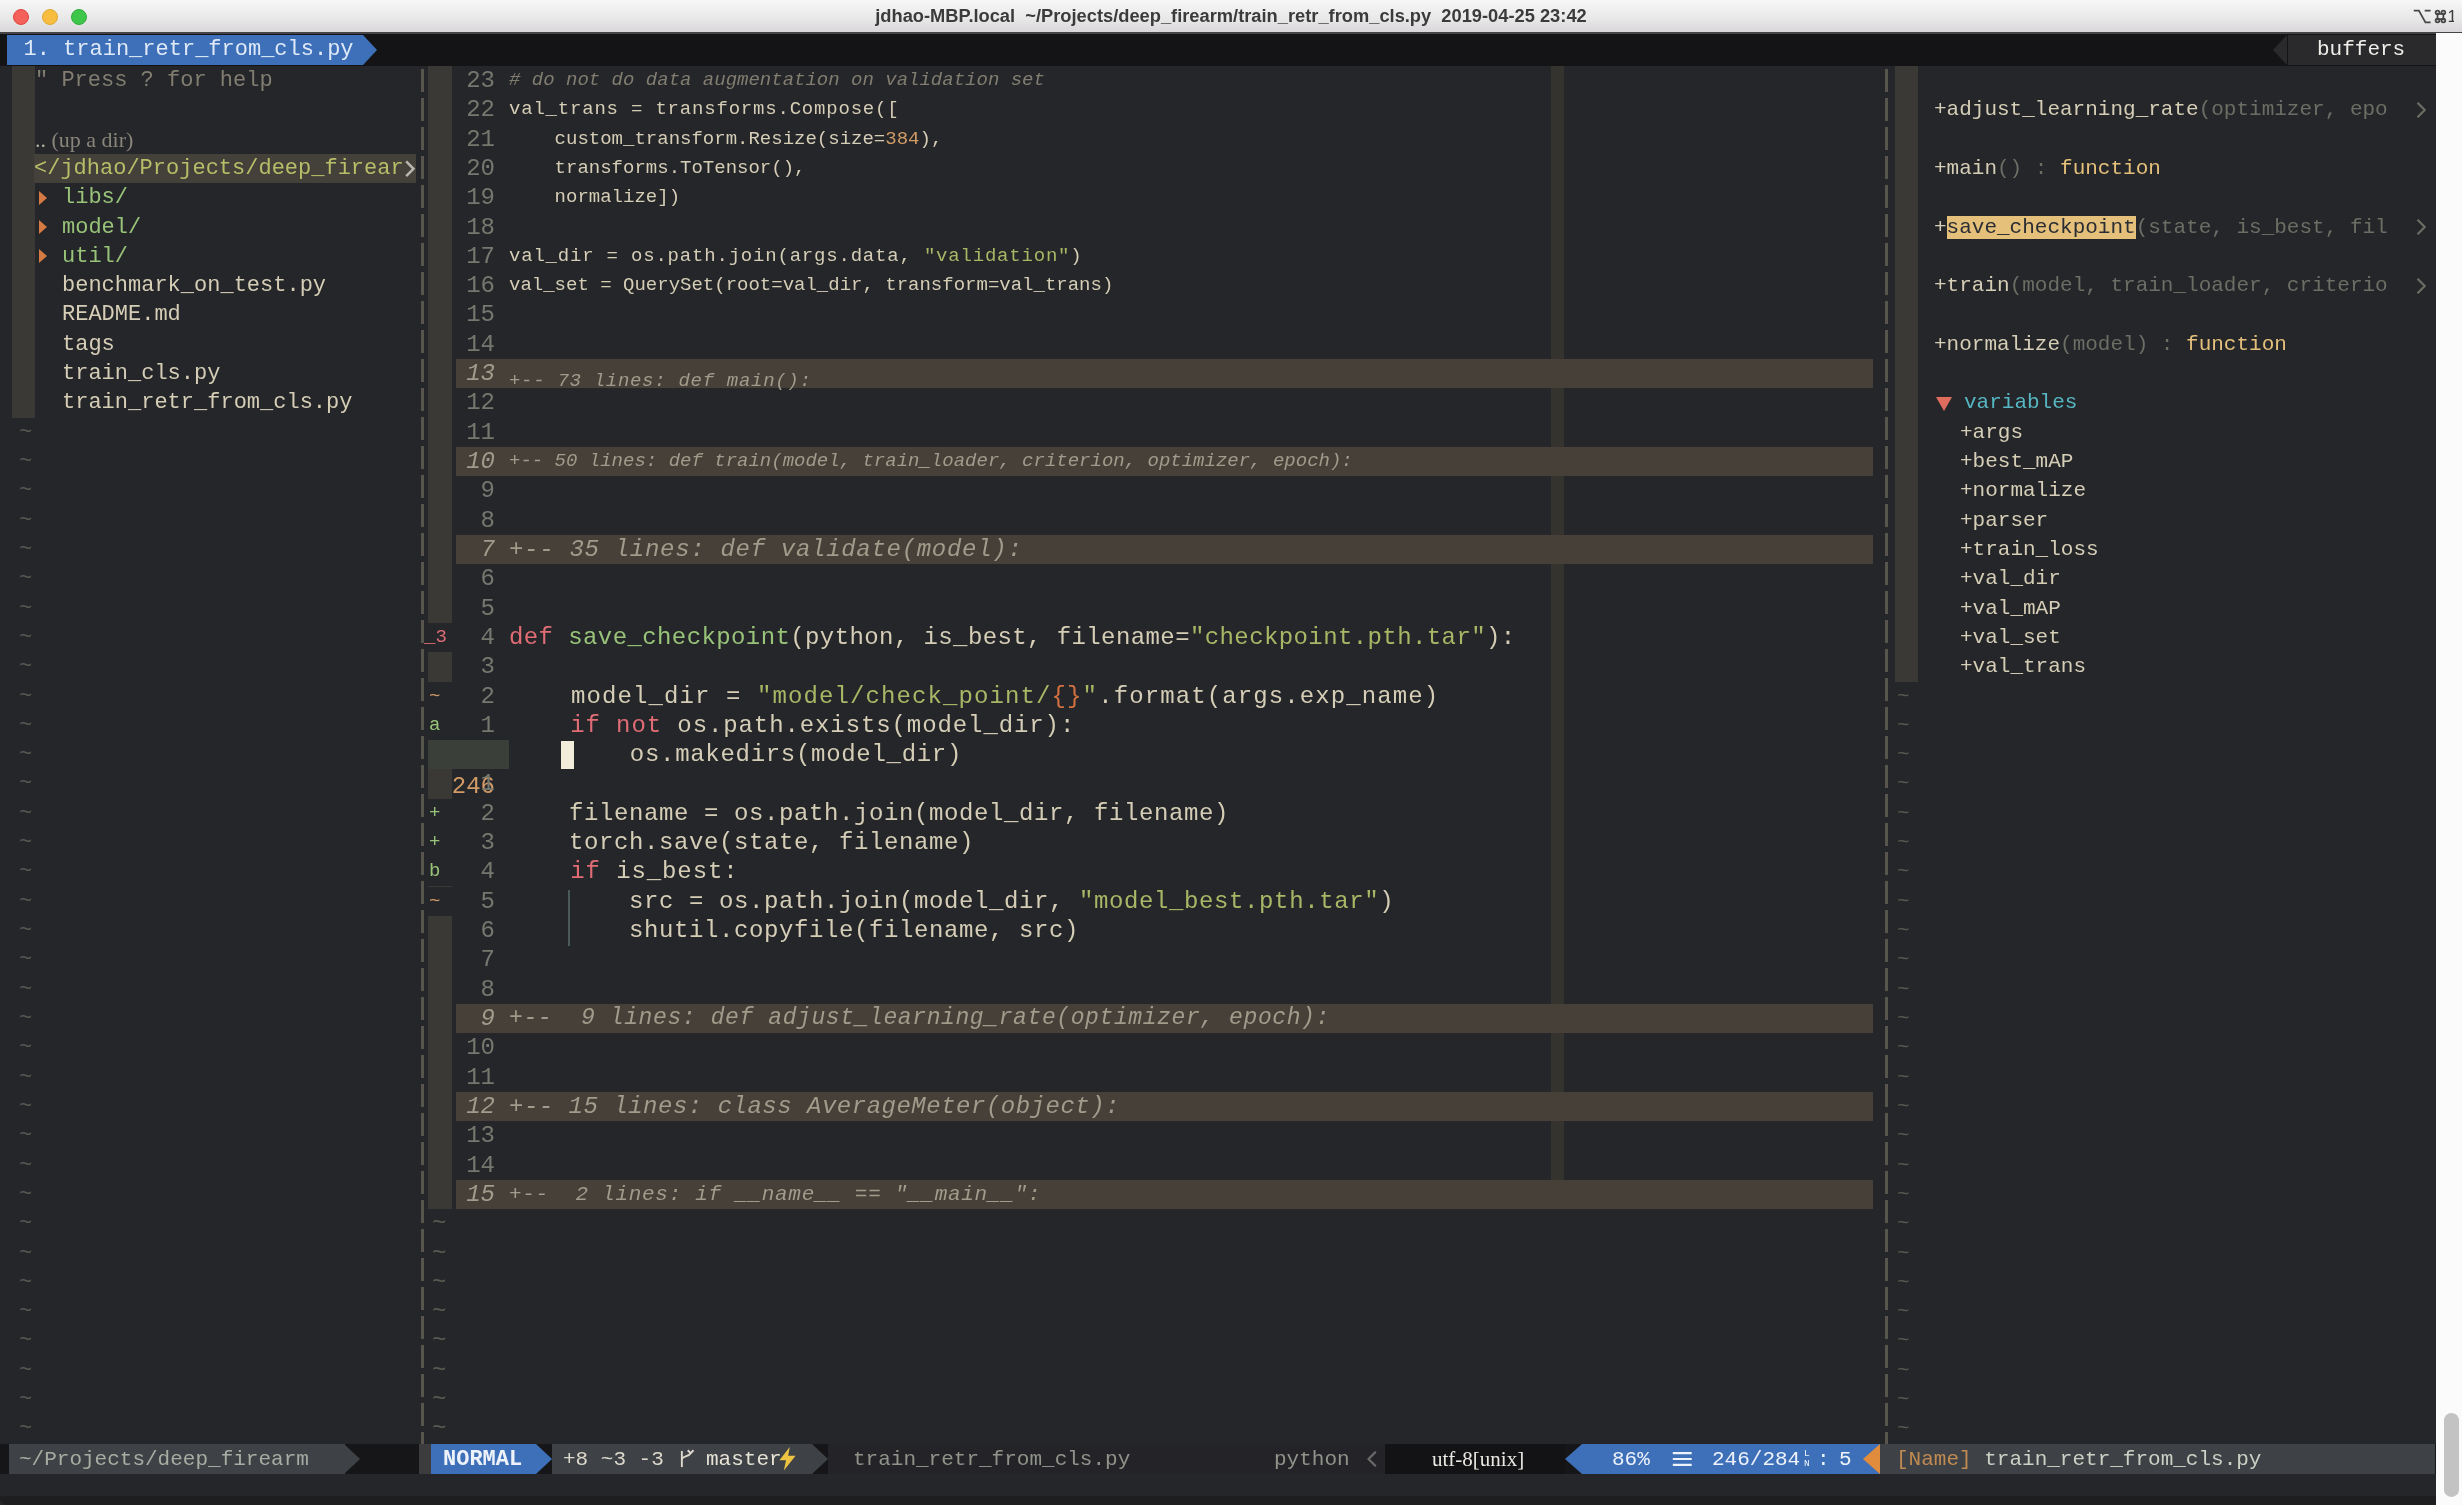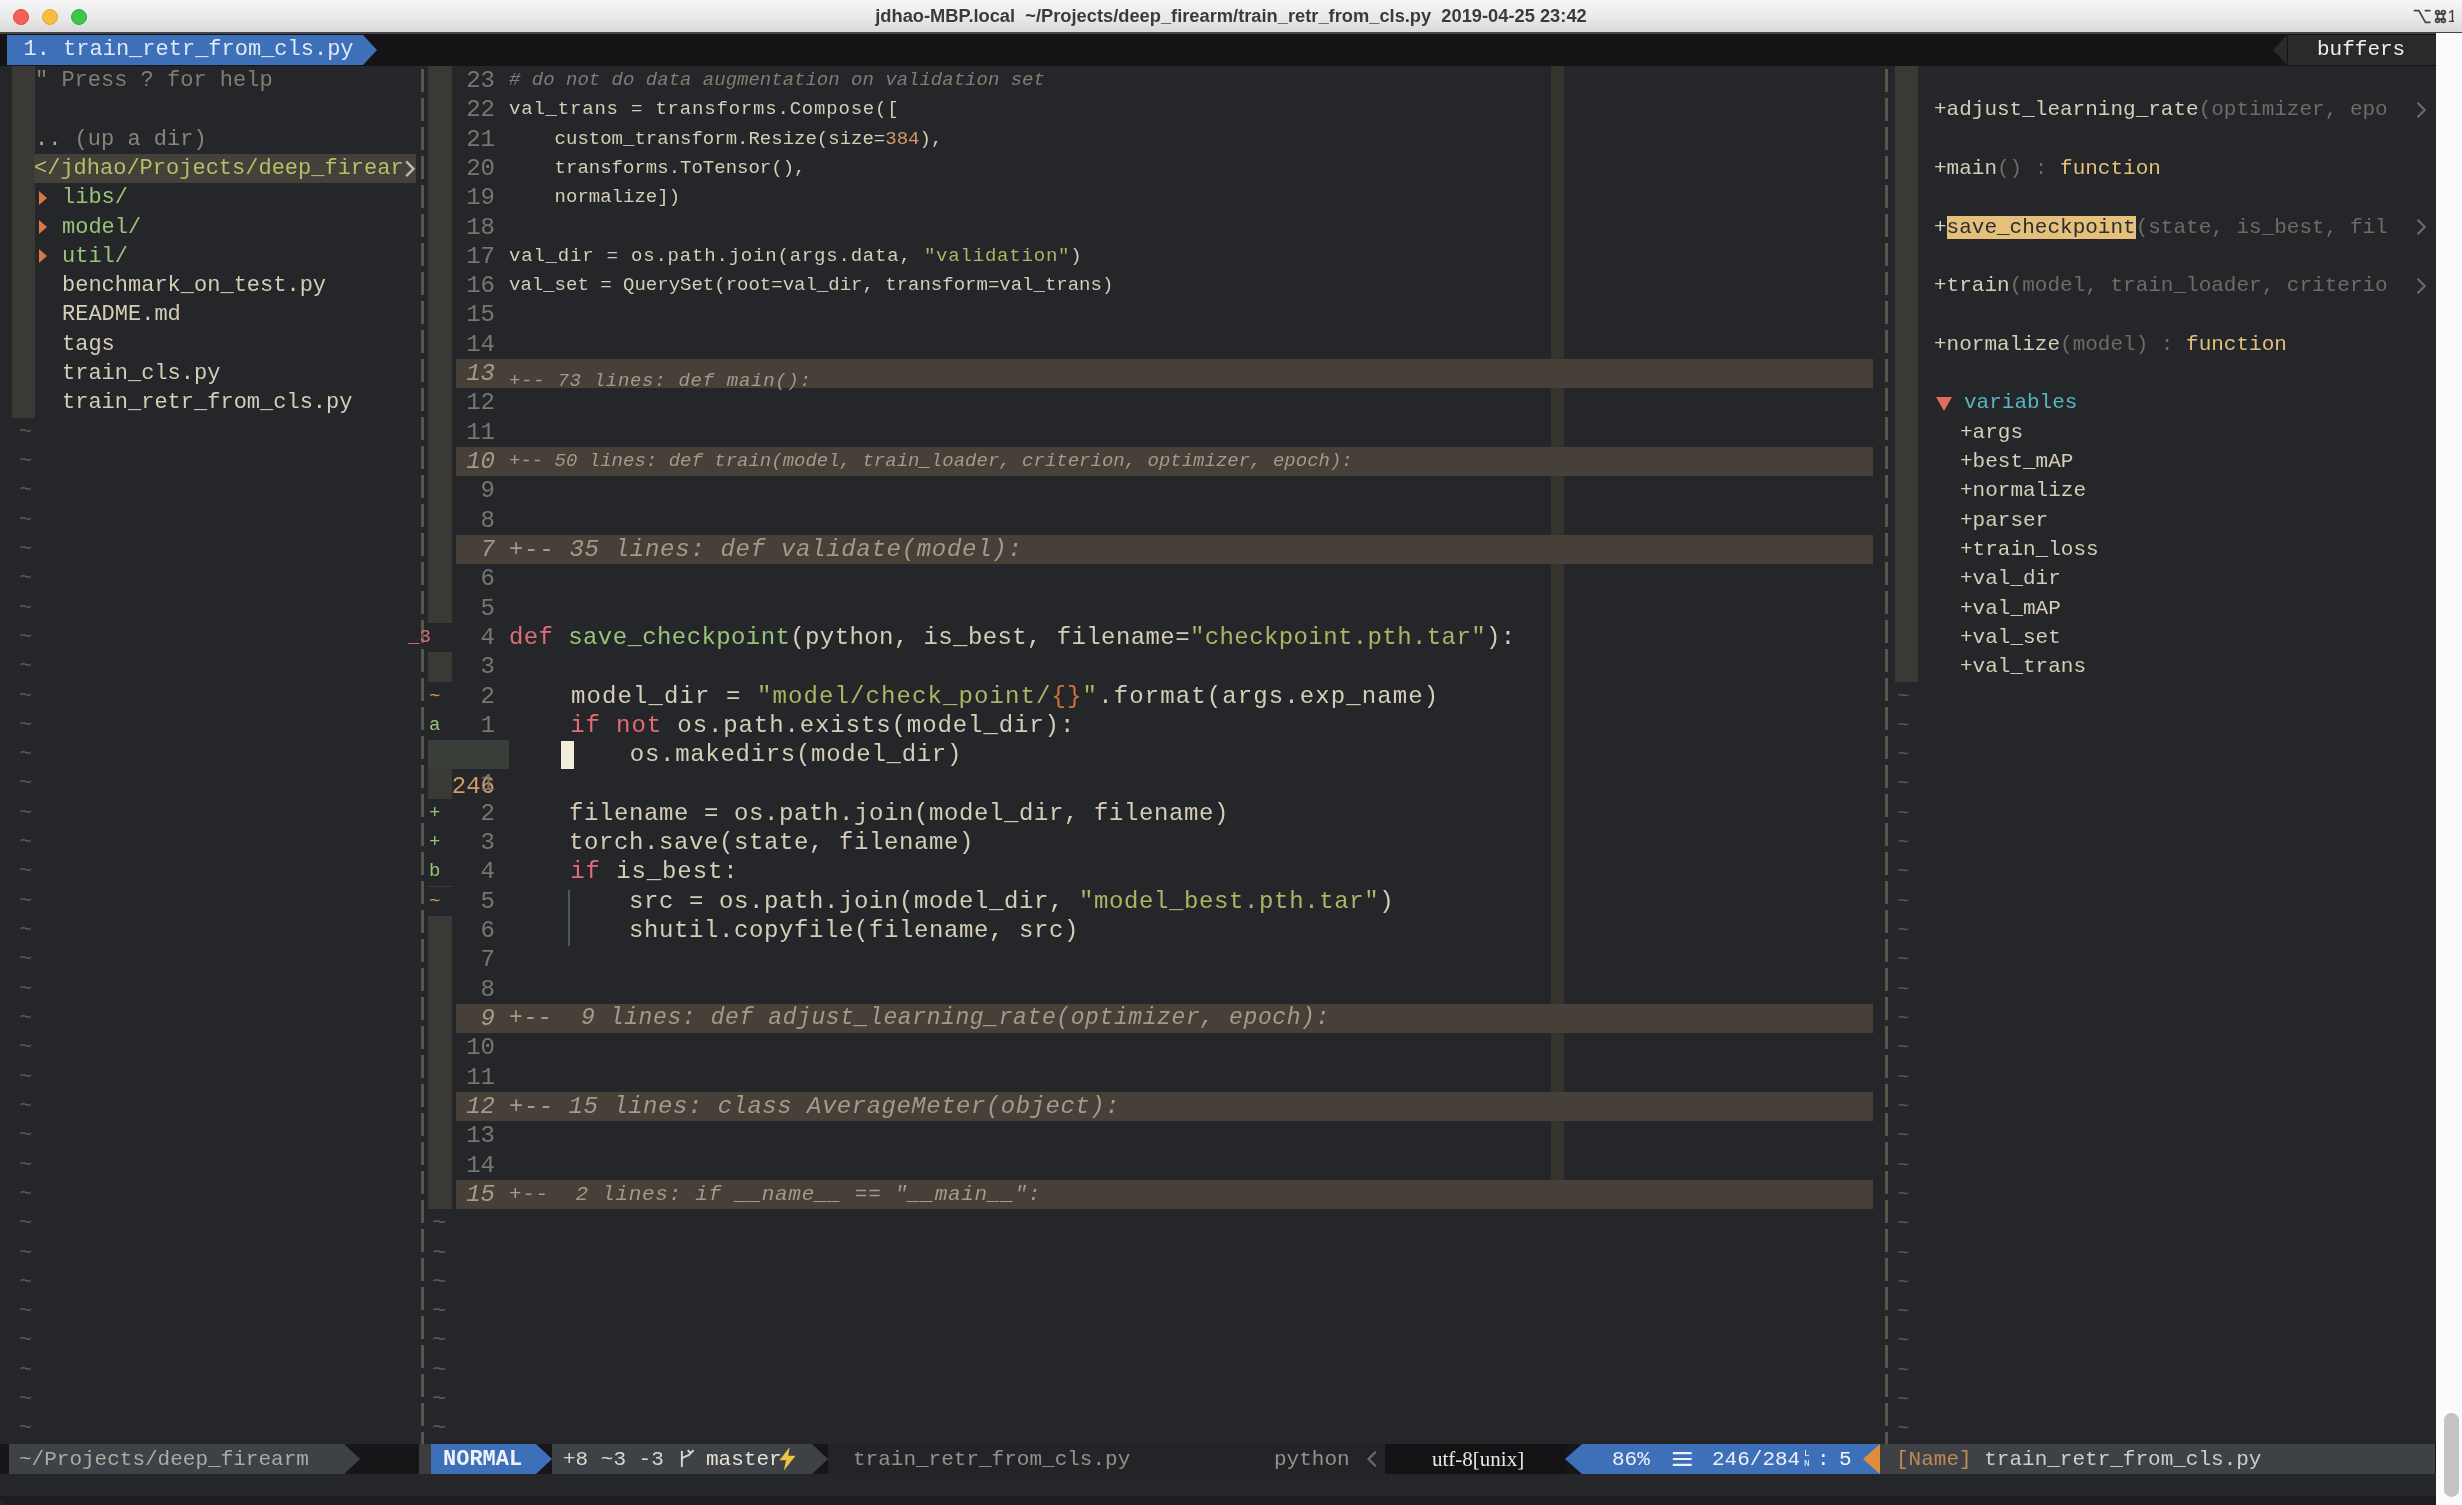--- a/index.html
+++ b/index.html
@@ -39,21 +39,21 @@
 <div class="s" style="left:2288px;top:35px;width:148px;height:30px;background:#2a2a2c;"></div>
 <div class="t f29" style="left:2317px;top:35px;line-height:30px"><span style="color:#efeeea">buffers</span></div>
 <div class="s" style="left:0px;top:66px;width:2436px;height:1439px;background:#242629;"></div>
 <div class="s" style="left:421px;top:66px;width:2.9px;height:1378px;background:none;background-image:repeating-linear-gradient(180deg, transparent 0px, transparent 2.9px, #58554d 2.9px, #58554d 26px, transparent 26px, transparent 29px)"></div>
 <div class="s" style="left:1885px;top:66px;width:2.9px;height:1378px;background:none;background-image:repeating-linear-gradient(180deg, transparent 0px, transparent 2.9px, #58554d 2.9px, #58554d 26px, transparent 26px, transparent 29px)"></div>
 <div class="s" style="left:11.7px;top:66px;width:23px;height:352px;background:#3a3935;"></div>
 <div class="s" style="left:428px;top:66px;width:24px;height:1143px;background:#3a3935;"></div>
 <div class="s" style="left:1895px;top:66px;width:23px;height:616px;background:#3a3935;"></div>
 <div class="s" style="left:1551px;top:66px;width:13px;height:1143px;background:#35332d;"></div>
 <div class="t f30 cm" style="left:35px;top:66px;">" Press ? for help</div>
-<div class="t f30" style="left:35px;top:125px;"><span style="color:#b2ac9d">.. </span><span style="color:#8a857a">(up a dir)</span></div>
+<div class="t f30" style="left:35px;top:125px;font-family:Liberation Serif, serif;"><span style="color:#b2ac9d">.. </span><span style="color:#8a857a">(up a dir)</span></div>
 <div class="s" style="left:34px;top:154px;width:382px;height:29px;background:#44403a;"></div>
 <div class="t f30" style="left:34px;top:154px;"><span style="color:#b8bd68">&lt;/jdhao/Projects/deep_firear</span></div>
 <svg class="s" style="left:404px;top:160px" width="11.7" height="17.6" viewBox="0 0 16 24">
     <path d="M3,2 L13,12 L3,22" stroke="#b9b6ad" stroke-width="3.4" fill="none"></path>
   </svg>
 <div class="s" style="left:39px;top:191px;width:0;height:0;border-left:8.8px solid #d57a42;border-top:7.3px solid transparent;border-bottom:7.3px solid transparent"></div>
 <div class="t f30 gr" style="left:62px;top:183px;">libs/</div>
 <div class="s" style="left:39px;top:220px;width:0;height:0;border-left:8.8px solid #d57a42;border-top:7.3px solid transparent;border-bottom:7.3px solid transparent"></div>
 <div class="t f30 gr" style="left:62px;top:213px;">model/</div>
 <div class="s" style="left:39px;top:249px;width:0;height:0;border-left:8.8px solid #d57a42;border-top:7.3px solid transparent;border-bottom:7.3px solid transparent"></div>
@@ -176,21 +176,21 @@
 <div class="t f28 til" style="left:432px;top:1385px;">~</div>
 <div class="t f28 til" style="left:432px;top:1414px;">~</div>
 <div class="s" style="left:568px;top:890px;width:1.5px;height:56px;background:#4a5a58;"></div>
 <div class="s" style="left:428px;top:623px;width:24px;height:29px;background:#242629;"></div>
 <div class="s" style="left:428px;top:682px;width:24px;height:29px;background:#242629;"></div>
 <div class="s" style="left:428px;top:711px;width:24px;height:29px;background:#242629;"></div>
 <div class="s" style="left:428px;top:799px;width:24px;height:29px;background:#242629;"></div>
 <div class="s" style="left:428px;top:828px;width:24px;height:29px;background:#242629;"></div>
 <div class="s" style="left:428px;top:857px;width:24px;height:29px;background:#242629;"></div>
 <div class="s" style="left:428px;top:887px;width:24px;height:29px;background:#242629;"></div>
-<div class="t f26 rd" style="left:408px;top:623px;">_3</div>
+<div class="t f26 rd" style="left:424px;top:623px;">_3</div>
 <div class="t f26 or" style="left:429px;top:682px;">~</div>
 <div class="t f26 gr" style="left:429px;top:711px;">a</div>
 <div class="t f26 gr" style="left:429px;top:799px;">+</div>
 <div class="t f26 gr" style="left:429px;top:828px;">+</div>
 <div class="t f26 gr" style="left:429px;top:857px;">b</div>
 <div class="t f26 or" style="left:429px;top:887px;">~</div>
 <div class="t f29" style="left:1934px;top:95px;"><span class="fg">+adjust_learning_rate</span><span class="gy">(optimizer, epo</span></div>
 <svg class="s" style="left:2416px;top:102px" width="10.3" height="16" viewBox="0 0 14 22">
     <path d="M2,1 L12,11 L2,21" stroke="#6b6e64" stroke-width="3" fill="none"></path>
   </svg>

